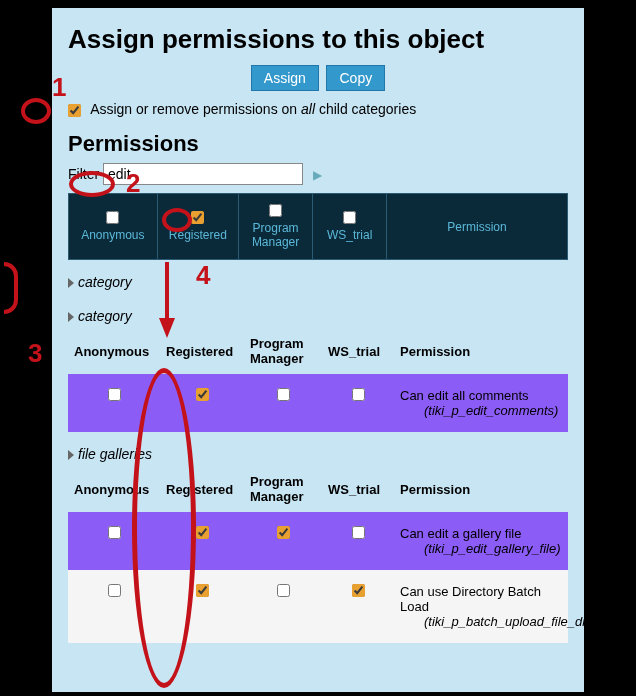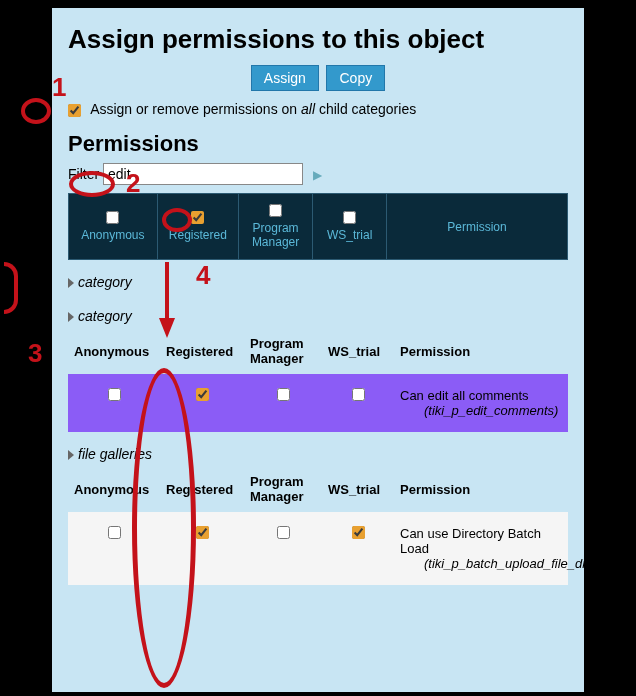--- a/index.html
+++ b/index.html
@@ -142,20 +142,27 @@
           <col>
         </colgroup>
 <tbody>
           <tr>
   <th>Anonymous</th>
   <th>Registered</th>
   <th>Program Manager</th>
   <th>WS_trial</th>
   <th>Permission</th>
 </tr>
+<tr class="r0">
+  <td class="colcb"><input type="checkbox" style=""></td>
+  <td class="colcb"><input type="checkbox" class="ck" checked="" style=""></td>
+  <td class="colcb"><input type="checkbox" class="ck" checked="" style=""></td>
+  <td class="colcb"><input type="checkbox" style=""></td>
+  <td><span>Can edit a gallery file</span><br><span class="permname">(tiki_p_edit_gallery_file)</span></td>
+</tr>
 <tr class="r1">
   <td class="colcb"><input type="checkbox" style=""></td>
   <td class="colcb"><input type="checkbox" class="ck" checked="" style=""></td>
   <td class="colcb"><input type="checkbox" style=""></td>
   <td class="colcb"><input type="checkbox" class="ck" checked="" style=""></td>
   <td><span>Can use Directory Batch Load</span><br><span class="permname">(tiki_p_batch_upload_file_dir)</span></td>
 </tr>
 </tbody>
       </table>
 

